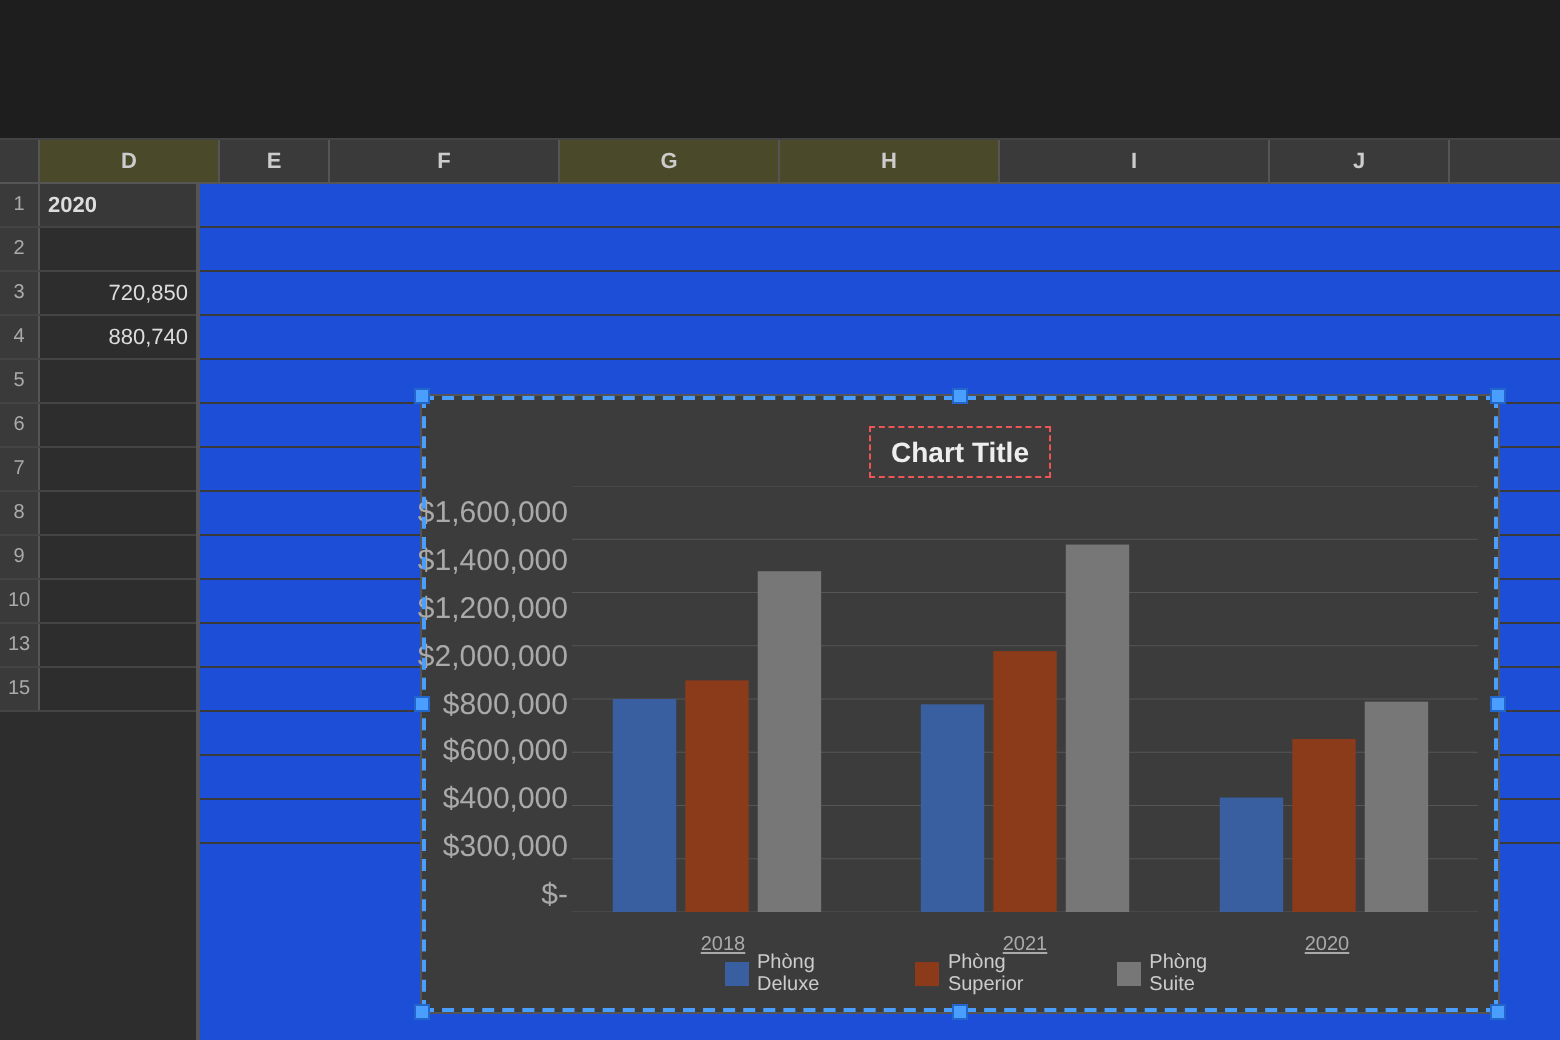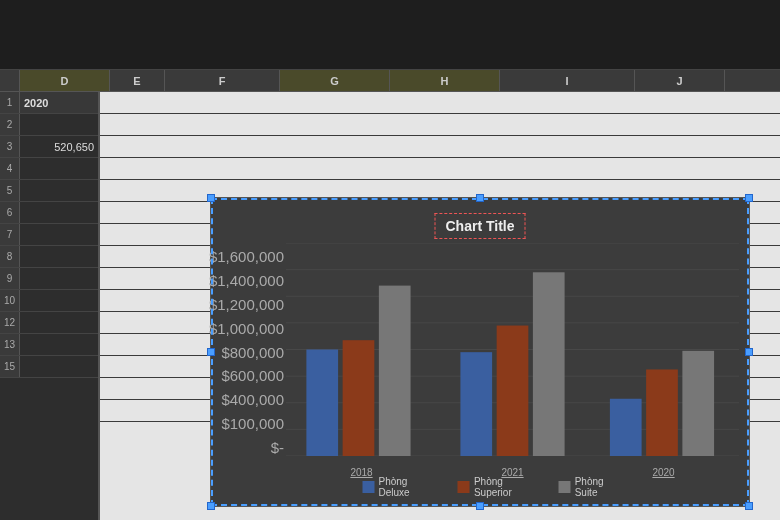--- a/index.html
+++ b/index.html
@@ -263,24 +263,25 @@
       <div class="cell-row">
         <div class="row-num">1</div>
         <div class="cell header-cell">2020</div>
       </div>
 
       <div class="cell-row">
         <div class="row-num">2</div>
       </div>
       <div class="cell-row">
         <div class="row-num">3</div>
-        <div class="cell">520,650</div>
+        <div class="cell">720,850</div>
       </div>
       <div class="cell-row">
         <div class="row-num">4</div>
+        <div class="cell">880,740</div>
       </div>
 
       <div class="cell-row">
         <div class="row-num">5</div>
         <div class="cell"></div>
       </div>
       <div class="cell-row">
         <div class="row-num">6</div>
         <div class="cell"></div>
       </div>
@@ -294,34 +295,30 @@
       </div>
       <div class="cell-row">
         <div class="row-num">9</div>
         <div class="cell"></div>
       </div>
       <div class="cell-row">
         <div class="row-num">10</div>
         <div class="cell"></div>
       </div>
       <div class="cell-row">
-        <div class="row-num">12</div>
-        <div class="cell"></div>
-      </div>
-      <div class="cell-row">
         <div class="row-num">13</div>
         <div class="cell"></div>
       </div>
       <div class="cell-row">
         <div class="row-num">15</div>
         <div class="cell"></div>
       </div>
     </div>
 
-    <div style="flex:1; position:relative; background:#e5e5e5;">
+    <div style="flex:1; position:relative; background:#1d4ed8;">
 
       <div style="position:absolute; inset:0; display:flex; flex-direction:column;">
         <div style="height:22px; border-bottom:1px solid #3a3a3a;"></div>
         <div style="height:22px; border-bottom:1px solid #3a3a3a;"></div>
         <div style="height:22px; border-bottom:1px solid #3a3a3a;"></div>
         <div style="height:22px; border-bottom:1px solid #3a3a3a;"></div>
         <div style="height:22px; border-bottom:1px solid #3a3a3a;"></div>
         <div style="height:22px; border-bottom:1px solid #3a3a3a;"></div>
         <div style="height:22px; border-bottom:1px solid #3a3a3a;"></div>
         <div style="height:22px; border-bottom:1px solid #3a3a3a;"></div>
@@ -345,25 +342,25 @@
         <div class="chart-handle handle-bl"></div>
         <div class="chart-handle handle-bm"></div>
         <div class="chart-handle handle-br"></div>
 
         <div class="chart-title-box">Chart Title</div>
 
         <div class="y-axis-labels">
           <span class="y-label">$1,600,000</span>
           <span class="y-label">$1,400,000</span>
           <span class="y-label">$1,200,000</span>
-          <span class="y-label">$1,000,000</span>
+          <span class="y-label">$2,000,000</span>
           <span class="y-label">$800,000</span>
           <span class="y-label">$600,000</span>
           <span class="y-label">$400,000</span>
-          <span class="y-label">$100,000</span>
+          <span class="y-label">$300,000</span>
           <span class="y-label">$-</span>
         </div>
 
         <div class="chart-svg">
           <svg id="bar-chart-svg" width="100%" height="100%">
 
             <line class="grid-line" x1="0" y1="0%" x2="100%" y2="0%"></line>
             <line class="grid-line" x1="0" y1="12.5%" x2="100%" y2="12.5%"></line>
             <line class="grid-line" x1="0" y1="25%" x2="100%" y2="25%"></line>
             <line class="grid-line" x1="0" y1="37.5%" x2="100%" y2="37.5%"></line>

